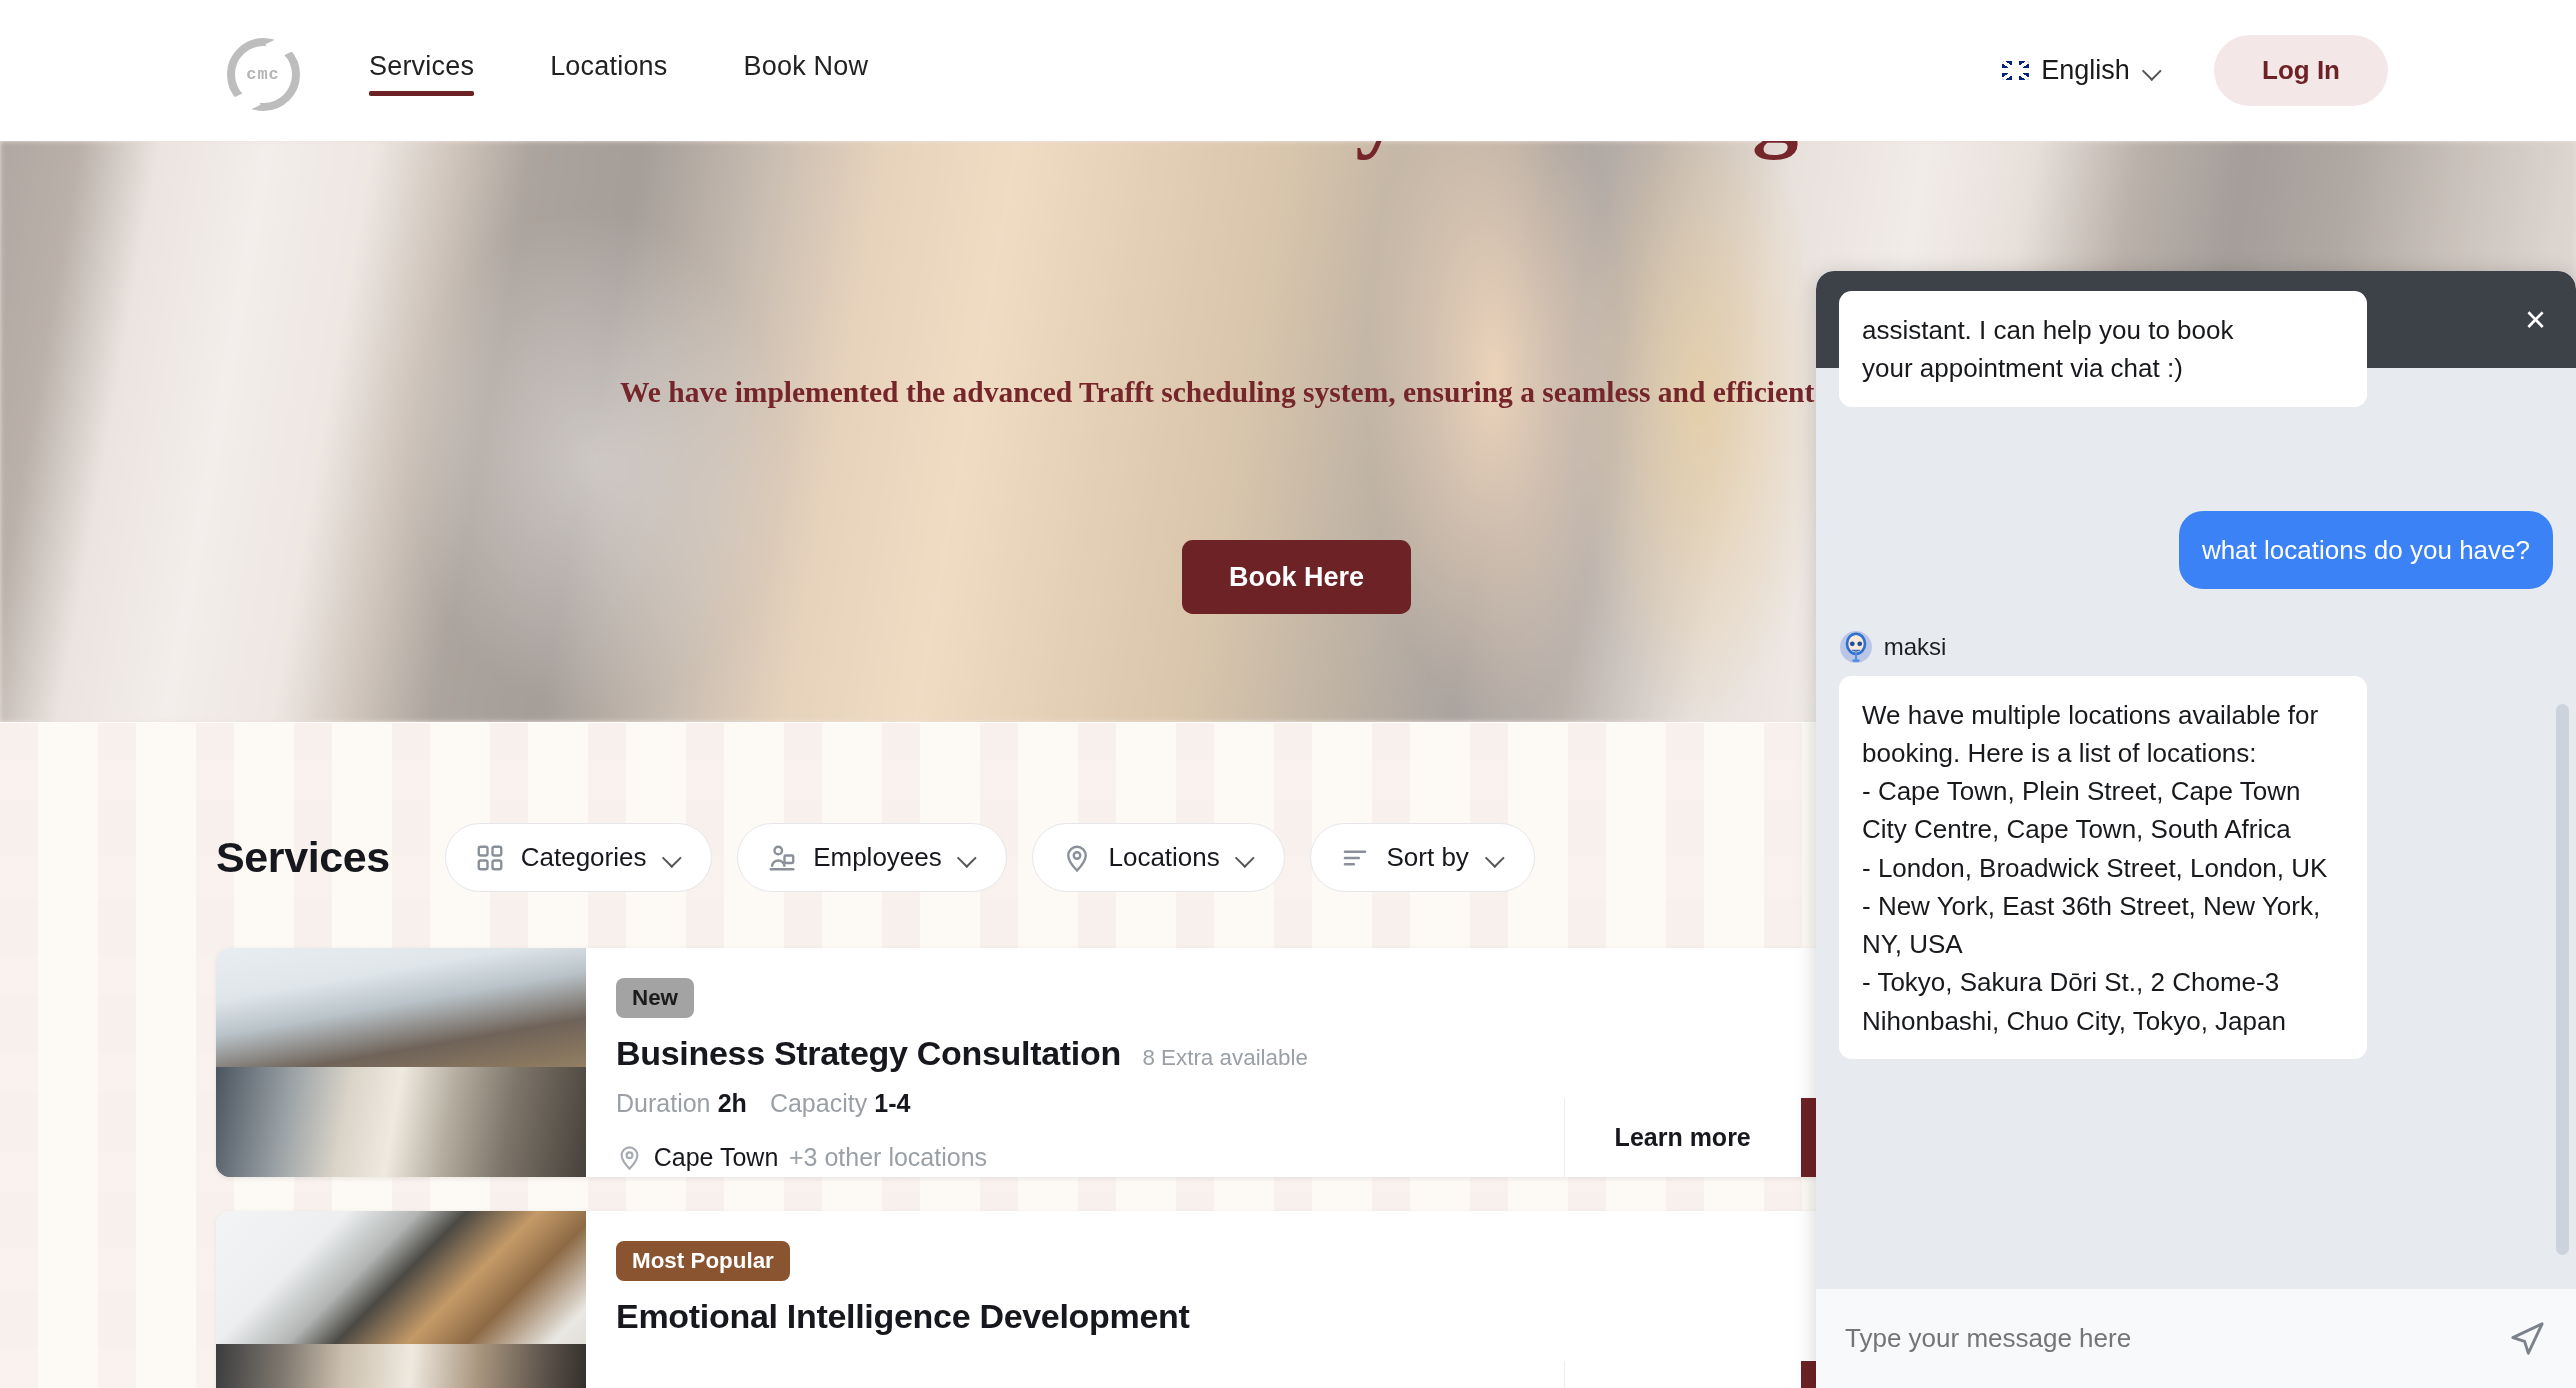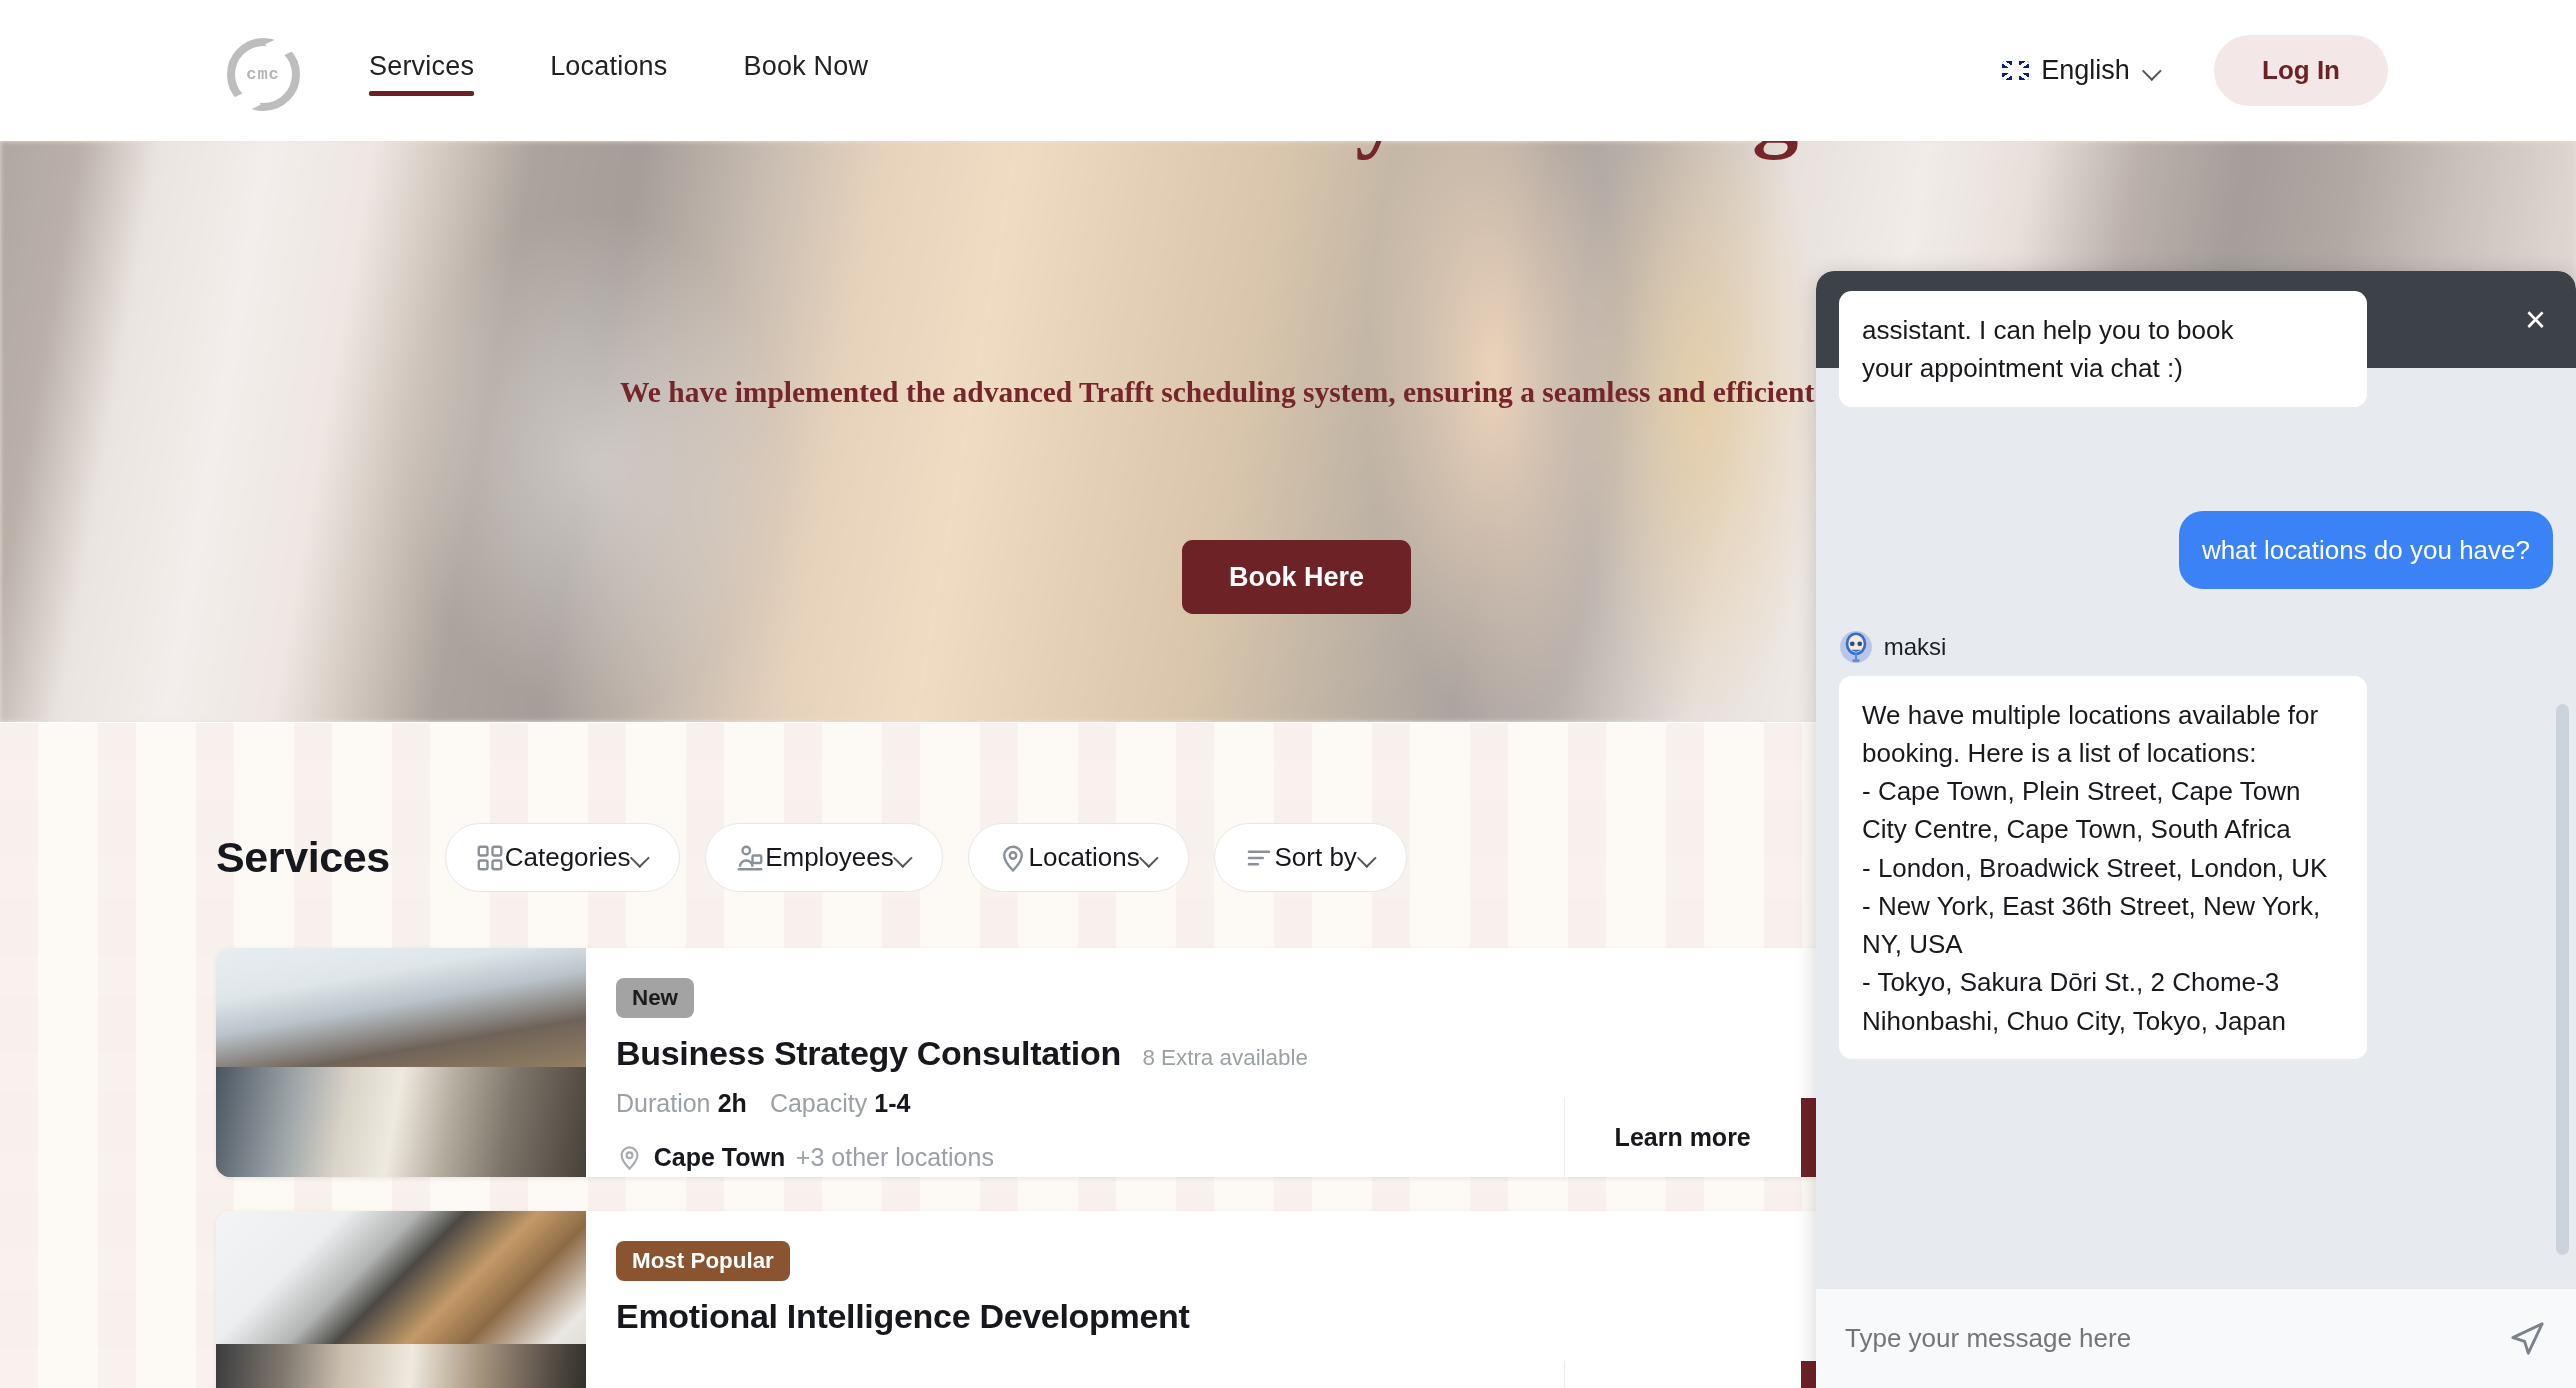--- a/index.html
+++ b/index.html
@@ -58,21 +58,21 @@
 
   
   .services{position:absolute;top:723px;left:0;width:2576px;height:665px;background:#fdfaf6;overflow:hidden;}
   .pattern{position:absolute;inset:0;
     background-image:
       repeating-linear-gradient(90deg, rgba(243,232,228,.55) 0 38px, transparent 38px 98px),
       repeating-linear-gradient(0deg, rgba(255,255,255,.0) 0 41px, rgba(253,250,246,1) 41px 98px);
     opacity:.9;}
   .svc-head{position:absolute;top:823px;left:0;width:2576px;display:flex;align-items:center;padding-left:216px;z-index:5;}
   .svc-title{font-size:43px;font-weight:700;color:#16181d;letter-spacing:-0.4px;margin-right:55px;}
-  .filter{display:flex;align-items:center;background:#fff;border:1.8px solid #e6e6ea;border-radius:36px;padding:18px 29px;margin-right:25px;cursor:pointer;}
+  .filter{display:flex;align-items:center;gap:16px;background:#fff;border:1.8px solid #e6e6ea;border-radius:36px;padding:18px 29px;margin-right:25px;cursor:pointer;}
   .filter-label{font-size:26px;color:#16181d;}
   .ficon{width:30px;height:30px;display:inline-block;flex:0 0 30px;}
 
   .cards{position:absolute;top:948px;left:0;width:2576px;z-index:5;}
   .card{position:relative;margin:0 0 34px 216px;width:1807px;background:#fff;border-radius:14.3px;box-shadow:0 1.8px 5.4px rgba(0,0,0,.07);display:flex;overflow:hidden;height:229px;}
   .card-img{width:370px;flex:0 0 370px;position:relative;overflow:hidden;}
   .img-a{position:absolute;inset:0;background:
     linear-gradient(170deg,#e8edf1 0%,#dfe6ea 18%,#b9c3c9 30%,#6f6359 46%,#8d7a60 60%,#b09272 72%,#5c5249 86%,#3a352f 100%);}
   .img-a:after{content:"";position:absolute;left:0;top:52%;width:100%;height:48%;
     background:linear-gradient(100deg,#4b5560 0%,#9aa2a6 20%,#d9d3c8 35%,#efeae0 48%,#b5ada0 62%,#7d7469 78%,#46413a 100%);}
@@ -83,21 +83,21 @@
   .card-body{flex:1;padding:30px 0 0 30px;}
   .badge{display:inline-block;font-size:22.4px;font-weight:700;border-radius:8px;padding:7.2px 16px;margin-bottom:16px;}
   .badge-new{background:#a3a3a3;color:#1c1c1c;}
   .badge-pop{background:#8a5430;color:#fff;}
   .card-row1{display:flex;align-items:baseline;gap:21.5px;}
   .card-title{font-size:34px;font-weight:700;color:#16181d;letter-spacing:-0.3px;}
   .card-extra{font-size:22.4px;color:#9aa0a6;}
   .card-meta{margin-top:16px;font-size:25px;color:#9aa0a6;}
   .card-meta b{color:#16181d;font-weight:700;margin-left:7.2px;margin-right:23px;}
   .card-loc{margin-top:25px;display:flex;align-items:center;gap:10.7px;font-size:25px;}
-  .loc-name{font-weight:700;color:#16181d;}
+  .loc-name{font-weight:400;color:#16181d;}
   .loc-more{color:#9aa0a6;}
   .card-actions{position:absolute;right:0;bottom:0;display:flex;align-items:stretch;height:79px;}
   .learn-more{border:none;background:#fff;color:#16181d;font-size:25px;font-weight:700;padding:0 50px;border-left:1.8px solid #ededf0;cursor:pointer;font-family:inherit;}
   .book-now{border:none;background:#6d2226;color:#fff;font-size:25px;font-weight:700;padding:0 50px;cursor:pointer;font-family:inherit;}
 
   
   .chat{position:absolute;top:271px;left:1816px;width:760px;height:1117px;background:#e7ebf0;border-radius:18px 18px 0 0;overflow:hidden;z-index:60;box-shadow:0 3.6px 21.5px rgba(0,0,0,.18);}
   .chat-header{height:97px;background:#3d4148;display:flex;align-items:center;padding:0 30px;border-radius:18px 18px 0 0;}
   .bot-ava{width:57px;height:57px;border-radius:50%;background:#b9c6e8;flex:0 0 57px;position:relative;overflow:hidden;}
   .bot-ava .face{position:absolute;left:10.7px;top:7.2px;width:36px;height:36px;border-radius:50%;background:#fce8d8;border:4.5px solid #2f6fd0;box-sizing:border-box;}

